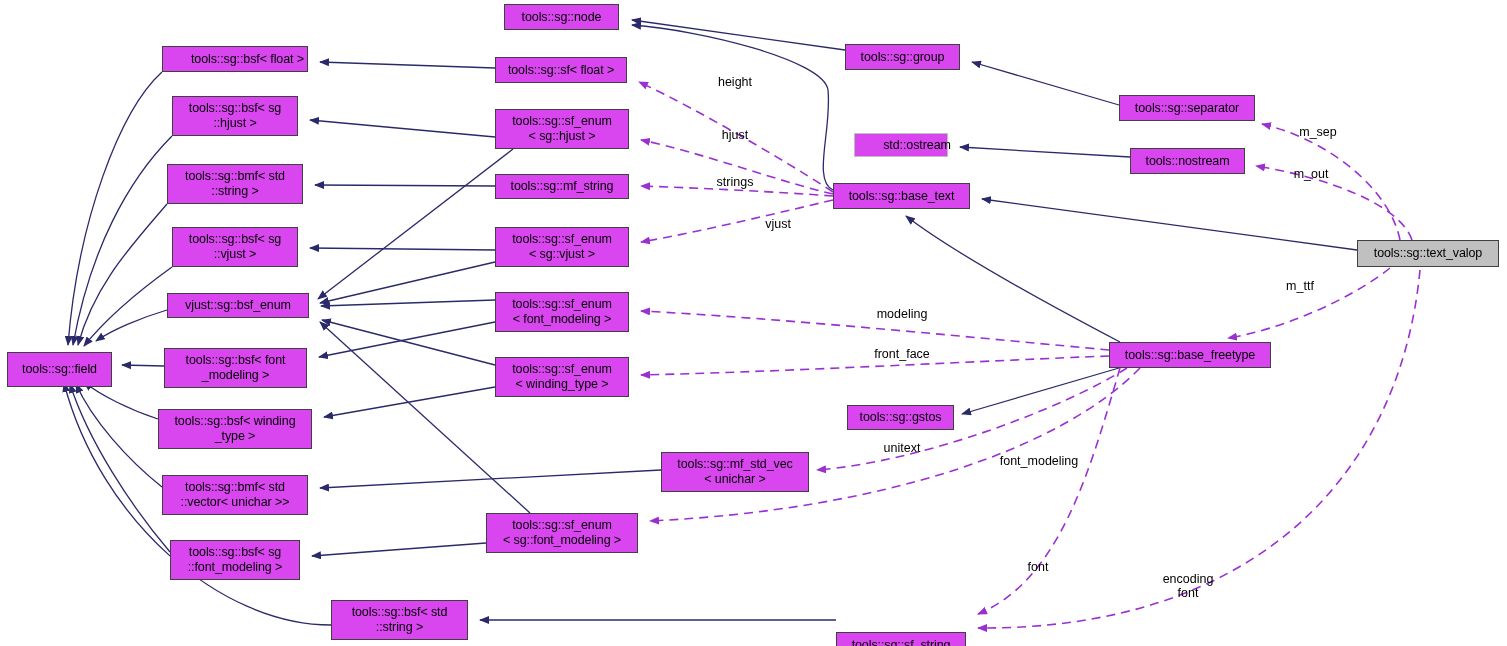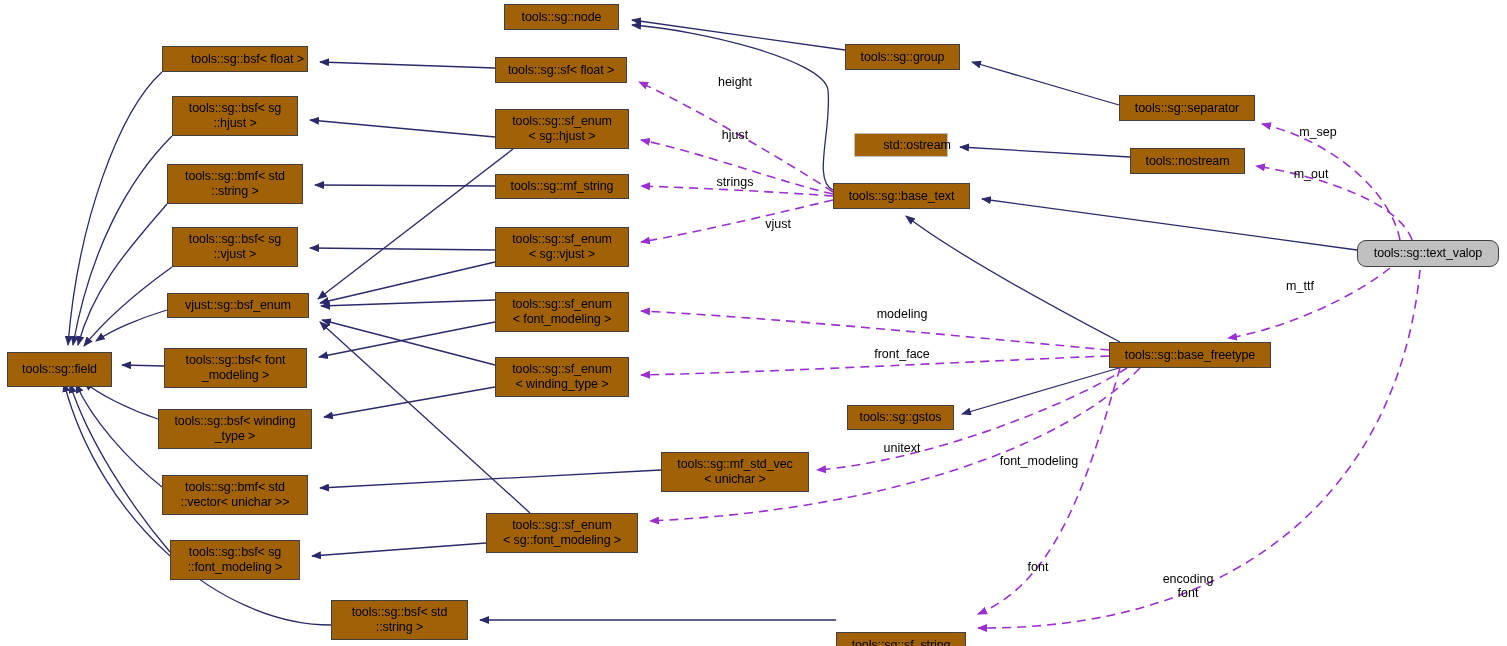--- a/index.html
+++ b/index.html
@@ -8,21 +8,21 @@
     width:1507px;height:646px;
     background:#ffffff;
     font-family:"Liberation Sans","DejaVu Sans",sans-serif;
     overflow:hidden;
   }
   svg#wires{position:absolute;left:0;top:0;width:1507px;height:646px;}
   .node-box{
     position:absolute;
     box-sizing:border-box;
     border:1px solid #404040;
-    background:#a16207;
+    background:#d946ef;
     display:flex;
     align-items:center;
     justify-content:center;
     text-align:center;
     font-size:12.5px;
     color:#000000;
     line-height:15px;
     white-space:pre;
     letter-spacing:-0.1px;
   }
@@ -174,21 +174,21 @@
   <div class="node-box" style="left:495px;top:174px;width:134px;height:25px;">tools::sg::mf_string</div>
 
   <div class="node-box" style="left:833px;top:183px;width:137px;height:26px;">tools::sg::base_text</div>
 
   <div class="node-box" style="left:172px;top:227px;width:126px;height:40px;">tools::sg::bsf&lt; sg
 ::vjust &gt;</div>
 
   <div class="node-box" style="left:495px;top:227px;width:134px;height:40px;">tools::sg::sf_enum
 &lt; sg::vjust &gt;</div>
 
-  <div class="node-box highlight" style="left:1357px;top:240px;width:142px;height:27px;border-radius:9px;">tools::sg::text_valop</div>
+  <div class="node-box highlight" style="left:1357px;top:240px;width:142px;height:27px;">tools::sg::text_valop</div>
 
   <div class="node-box" style="left:167px;top:293px;width:142px;height:25px;">vjust::sg::bsf_enum</div>
 
   <div class="node-box" style="left:495px;top:292px;width:134px;height:40px;">tools::sg::sf_enum
 &lt; font_modeling &gt;</div>
 
   <div class="node-box" style="left:1109px;top:342px;width:162px;height:26px;">tools::sg::base_freetype</div>
 
   <div class="node-box" style="left:164px;top:348px;width:143px;height:40px;">tools::sg::bsf&lt; font
 _modeling &gt;</div>

